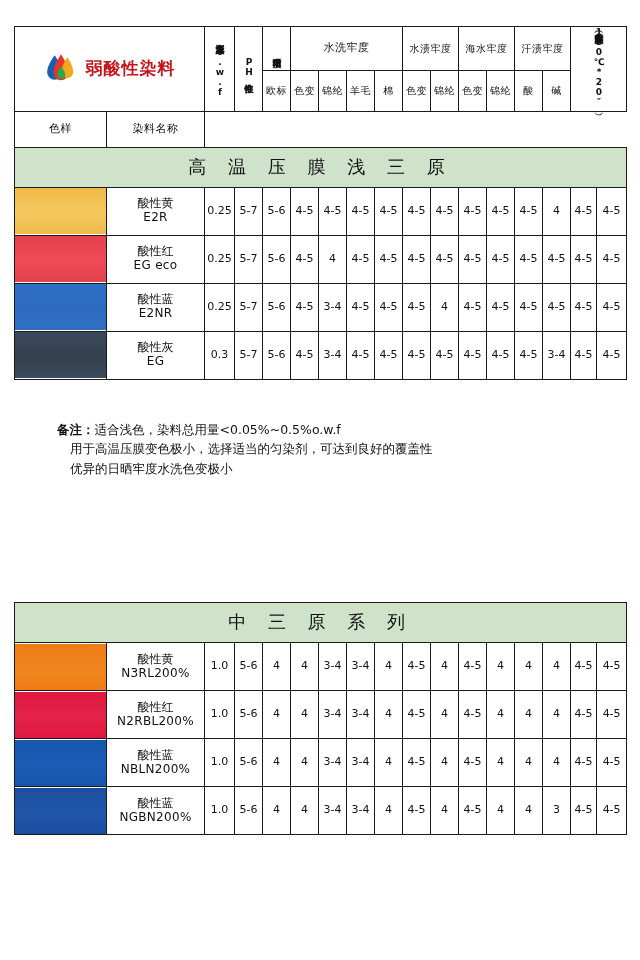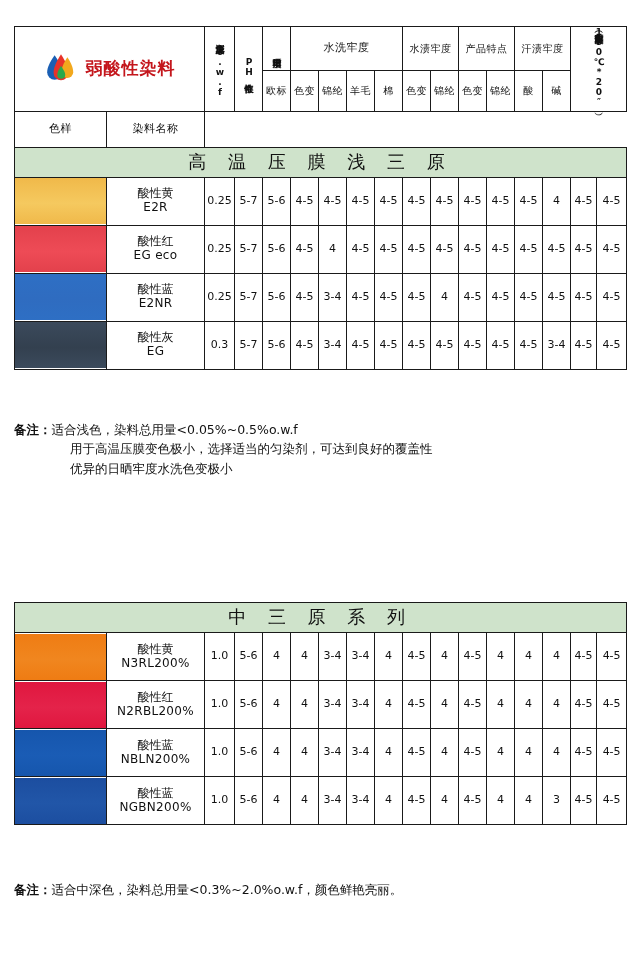--- a/index.html
+++ b/index.html
@@ -63,21 +63,21 @@
     font-size: 17px; font-weight: bold; color: #c4161c;
     letter-spacing: 1px; white-space: nowrap;
   }
 
   
   .band {
     background: #cfe3cb;
     font-size: 18px;
     font-weight: bold;
     letter-spacing: 8px;
-    height: 30px;
+    height: 40px;
     color: #111;
   }
 
   
   .swatch { padding: 0; height: 100%; }
   .swatch-inner {
     width: 100%; height: 46px;
     display: block;
   }
 
@@ -90,21 +90,21 @@
   .namecell .l2 { letter-spacing: 0.3px; }
 
   .rowh { height: 48px; }
 
   
   .notes {
     font-size: 12.5px;
     color: #111;
     line-height: 1.55;
   }
-  .notes .lbl { font-weight: bold; }
+  .notes .lbl { font-weight: bold; margin-left: 43px; }
   .indent { padding-left: 56px; }
 
   .block { position: absolute; left: 14px; width: 612px; }
 </style>
 </head>
 <body>
 
 <div class="page">
 
   <div class="block" style="top:26px;">
@@ -146,21 +146,21 @@
           <span class="vert tiny">染色深度 o.w.f</span>
         </td>
         <td class="hdr" rowspan="2">
           <span class="vert tiny">PH依存性</span>
         </td>
         <td class="hdr">
           <span class="vert tiny">日晒牢度</span>
         </td>
         <td class="hdr" colspan="4">水洗牢度</td>
         <td class="hdr small" colspan="2">水渍牢度</td>
-        <td class="hdr small" colspan="2">产品特点</td>
+        <td class="hdr small" colspan="2">海水牢度</td>
         <td class="hdr small" colspan="2">汗渍牢度</td>
         <td class="hdr" rowspan="2" colspan="2">
           <span class="vert tiny">耐热压牢度（180℃*20″）</span>
         </td>
       </tr>
 
       <tr>
         <td class="hdr small">欧标</td>
         <td class="hdr small">色变</td>
         <td class="hdr small">锦纶</td>
@@ -418,19 +418,14 @@
         <td>4</td>
         <td>4</td>
         <td>3</td>
         <td>4-5</td>
         <td>4-5</td>
       </tr>
     </tbody>
       </table>
   </div>
 
-  <div class="block notes" style="top:880px;">
-    <div>
-      <span class="lbl">备注：</span><span>适合中深色，染料总用量&lt;0.3%~2.0%o.w.f，颜色鲜艳亮丽。</span>
-    </div>
-  </div>
 
 </div>
 
 </body></html>

